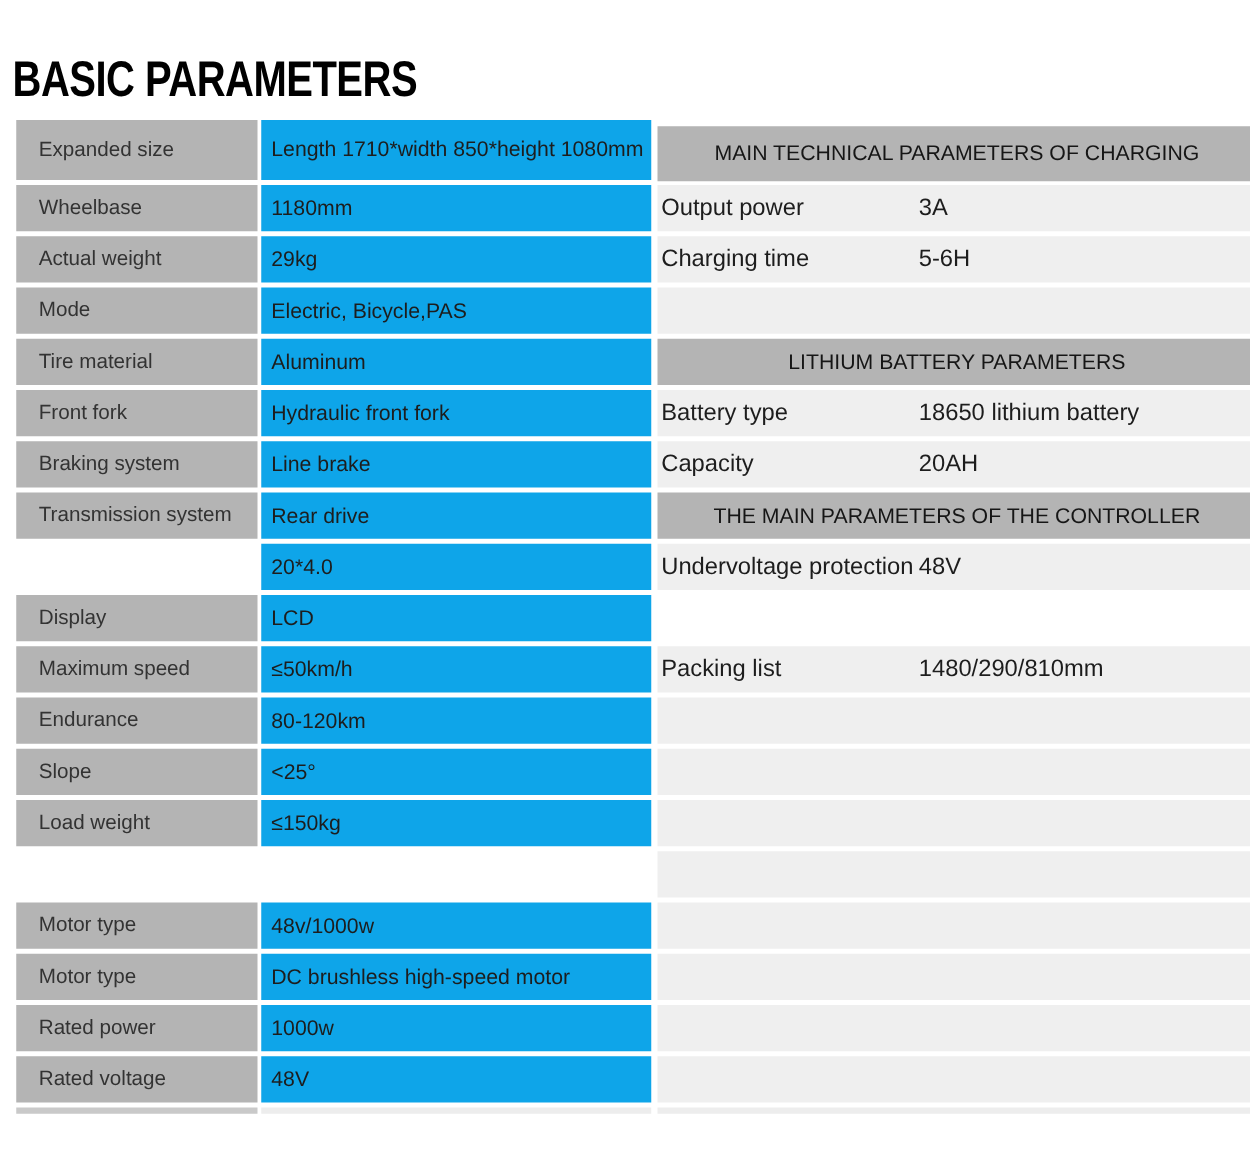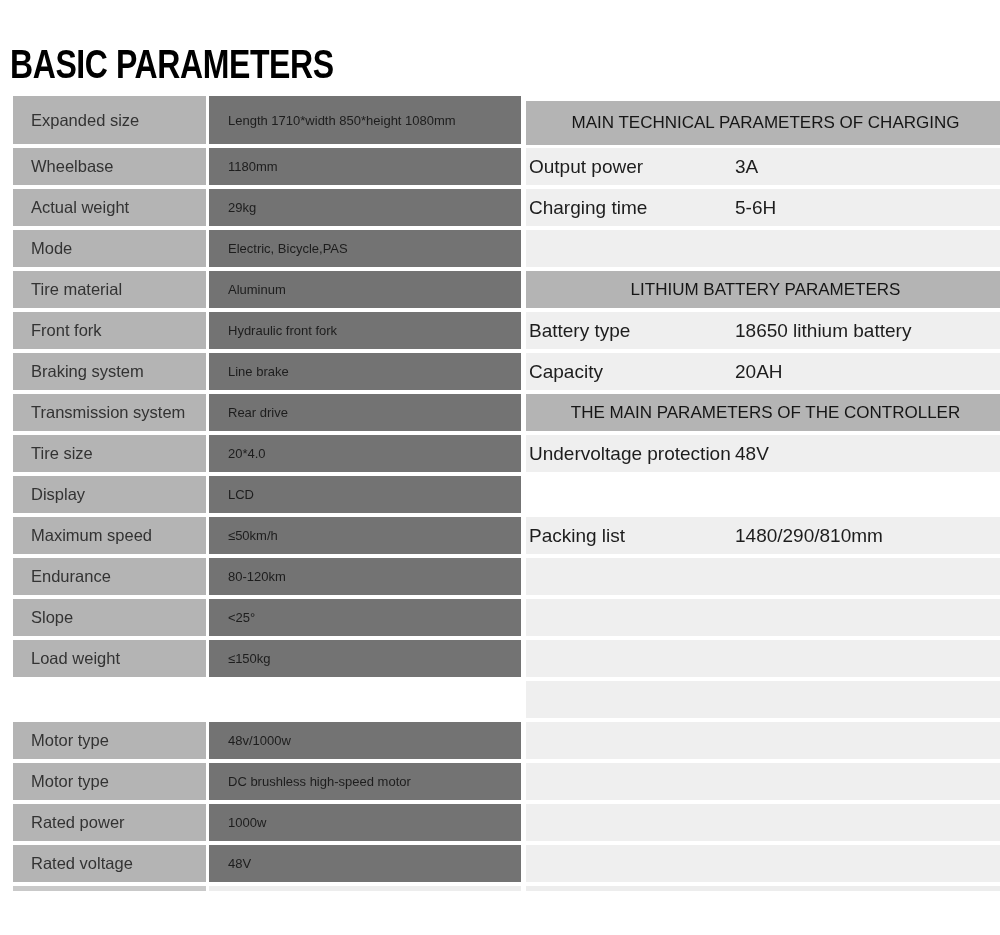--- a/index.html
+++ b/index.html
@@ -19,23 +19,23 @@
     grid-template-columns:193px 3px 312px 5px 479px;
     grid-template-rows:48px repeat(18,37px) 5px;
     row-gap:4px;
   }
   .lbl{
     grid-column:1;background:#b4b4b4;
     display:flex;align-items:center;padding-left:18px;
     font-size:16.5px;color:#333;white-space:nowrap;
   }
   .val{
-    grid-column:3;background:#737373;
-    display:flex;align-items:center;padding-left:19px;
-    font-size:13px;color:#1d1d1d;white-space:nowrap;
+    grid-column:3;background:#0ea5e9;
+    display:flex;align-items:center;padding-left:8px;
+    font-size:17px;color:#1d1d1d;white-space:nowrap;
   }
   .rband{grid-column:5;background:#efefef;}
   .rrow{position:relative;display:flex;align-items:center;font-size:19px;color:#1d1d1d;}
   .rrow .rlabel{margin-left:3px;white-space:nowrap;}
   .rrow .rvalue{position:absolute;left:209px;white-space:nowrap;}
   .rhead{
     grid-column:5;background:#b4b4b4;
     display:flex;align-items:center;justify-content:center;
     font-size:17px;color:#161616;white-space:nowrap;
   }
@@ -93,21 +93,20 @@
   <div class="val" style="grid-row:7">Line brake</div>
   <div class="rband rrow" style="grid-row:7">
     <span class="rlabel">Capacity</span>
     <span class="rvalue">20AH</span>
   </div>
 
   <div class="lbl" style="grid-row:8">Transmission system</div>
   <div class="val" style="grid-row:8">Rear drive</div>
   <div class="rhead" style="grid-row:8">THE MAIN PARAMETERS OF THE CONTROLLER</div>
 
-  <div class="lbl" style="grid-row:9">Tire size</div>
   <div class="val" style="grid-row:9">20*4.0</div>
   <div class="rband rrow" style="grid-row:9">
     <span class="rlabel">Undervoltage protection</span>
     <span class="rvalue">48V</span>
   </div>
 
   <div class="lbl" style="grid-row:10">Display</div>
   <div class="val" style="grid-row:10">LCD</div>
 
   <div class="lbl" style="grid-row:11">Maximum speed</div>

